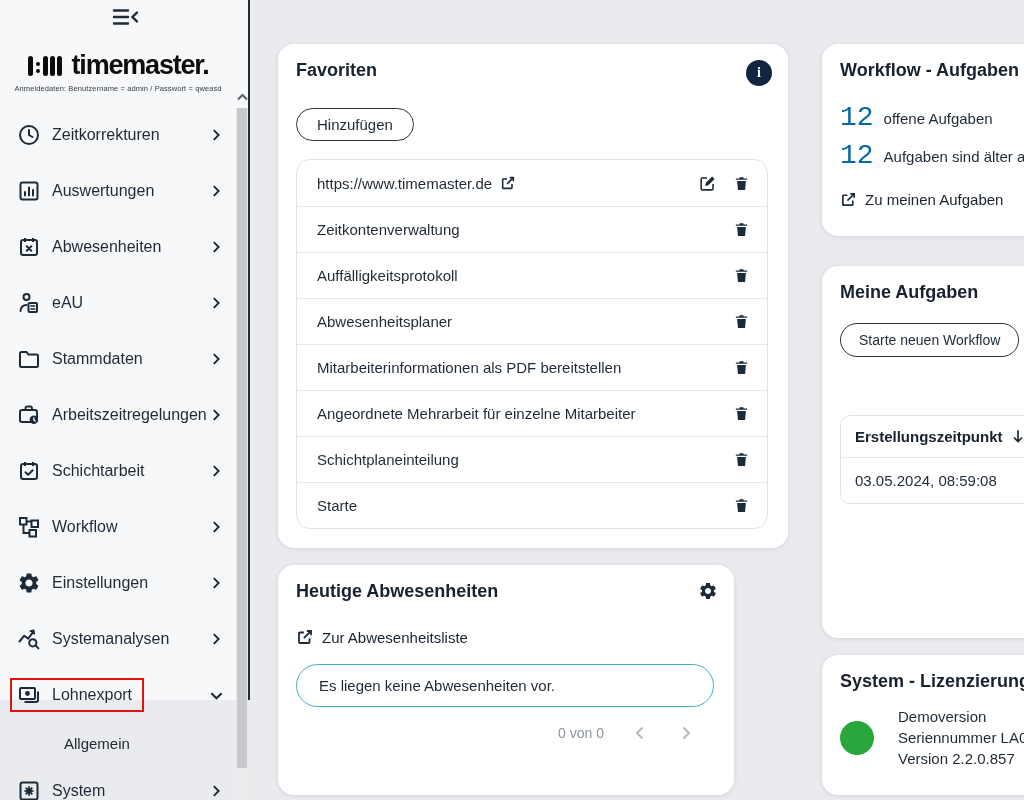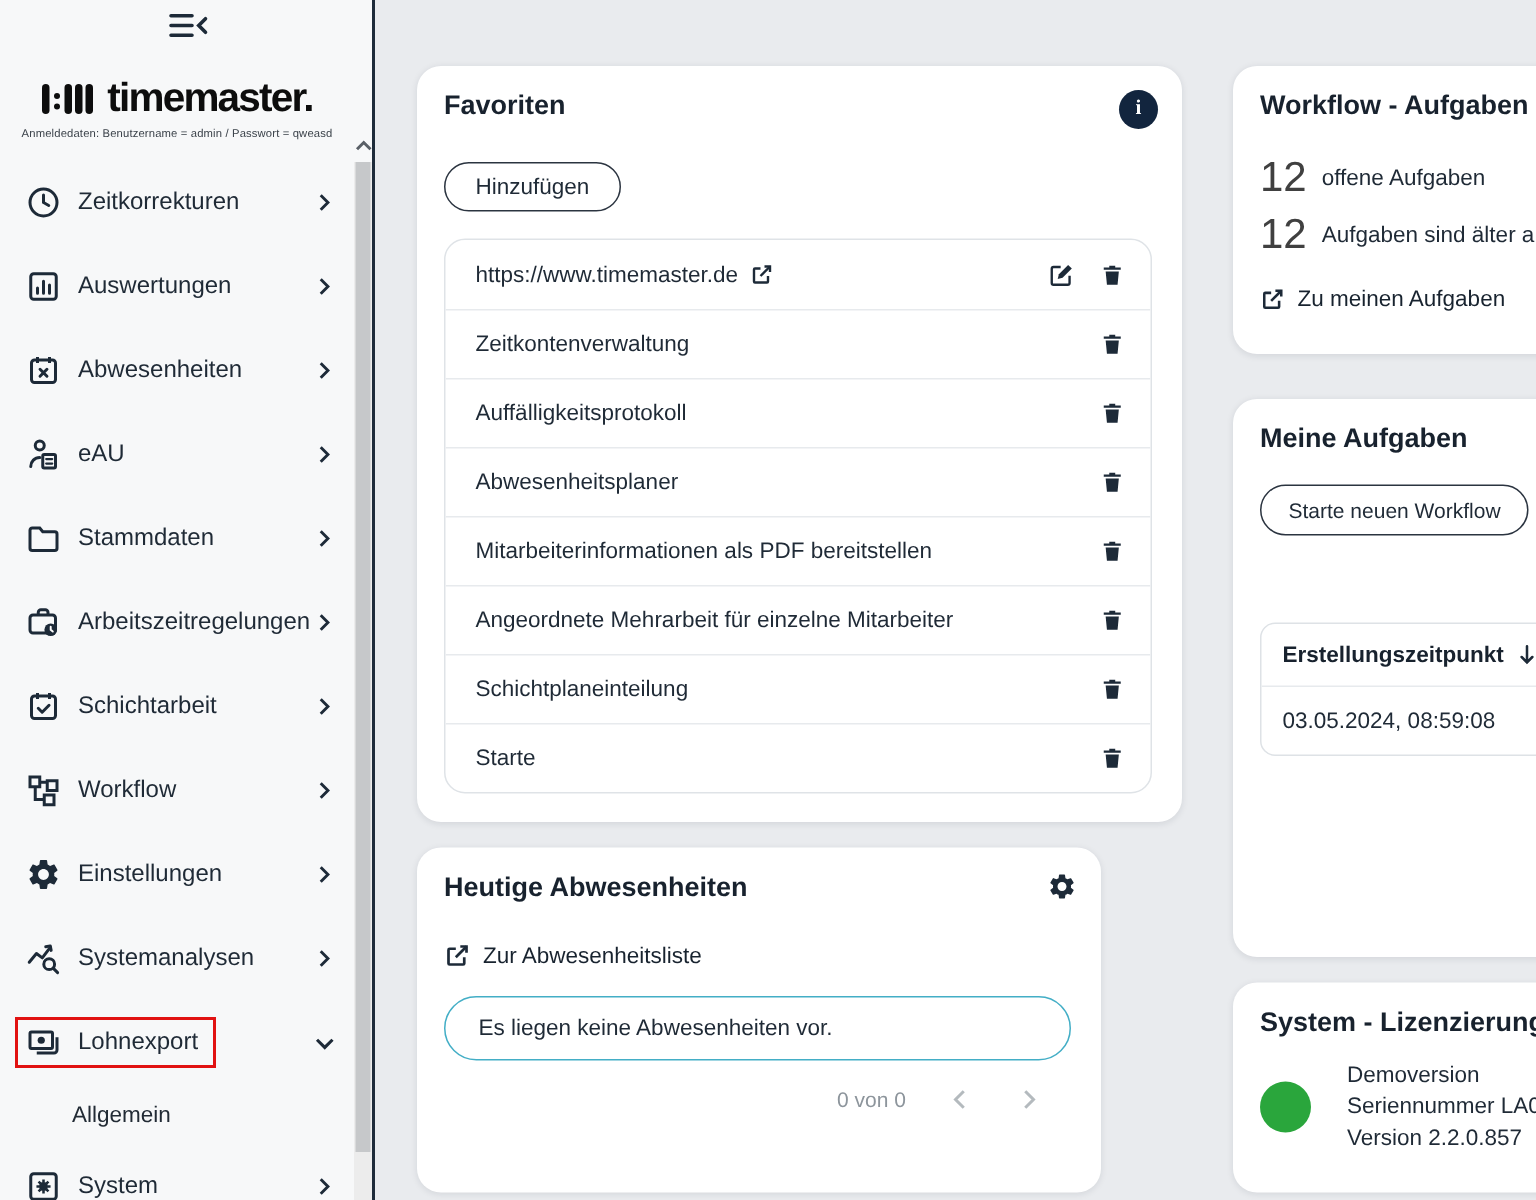--- a/index.html
+++ b/index.html
@@ -1,39 +1,39 @@
 <!DOCTYPE html>
 <html><head>
 <meta charset="utf-8">
 <style>
   * { margin:0; padding:0; box-sizing:border-box; }
   html,body { width:1024px; height:800px; overflow:hidden; background:#e9ebee;
               font-family:"Liberation Sans", sans-serif; color:#1f2a36; }
   .app { position:relative; width:1024px; height:800px; }
 
   
-  .sidebar { position:absolute; left:0; top:0; width:250px; height:800px;
+  .sidebar { position:absolute; left:0; top:0; width:250px; height:700px;
              background:#f7f8f9; border-right:2px solid #1e2b3a; }
   .collapse-btn { position:absolute; top:4px; left:106px; width:40px; height:26px;
                   display:flex; align-items:center; justify-content:center; cursor:pointer; }
   .logo { position:absolute; top:50px; left:0; width:236px; text-align:center; }
   .logo-row { display:flex; align-items:center; justify-content:center; gap:8px; }
   .logo-mark svg { display:block; }
   .logo-text { font-size:27px; font-weight:800; letter-spacing:-1.2px; color:#0d0d0d; }
   .login-hint { position:absolute; top:84px; left:0; width:236px; text-align:center;
                 font-size:7.5px; color:#3a4149; letter-spacing:0.1px; }
 
   .menu { position:absolute; top:107px; left:0; width:236px; }
   .menu-item { height:56px; display:flex; align-items:center; padding:0 12px 0 16px; cursor:pointer; }
   .mi-icon { width:26px; height:26px; flex:0 0 26px; display:flex; align-items:center; justify-content:center; }
   .mi-label { flex:1; margin-left:10px; font-size:16px; color:#1f2a36; white-space:nowrap; }
   .mi-chevron { width:16px; height:16px; display:flex; align-items:center; justify-content:center; }
   .hl-wrap { display:flex; align-items:center; border:2px solid #e11212; padding:2px 10px 2px 4px; margin-left:-6px; }
   .hl-wrap .mi-label { white-space:nowrap; }
-  .menu-subitem { height:40px; display:flex; align-items:center; padding-left:48px;
+  .menu-subitem { height:40px; display:flex; align-items:center; padding-left:64px;
                   font-size:15px; color:#222b35; cursor:pointer; }
 
   .sb-scroll { position:absolute; top:88px; right:0; width:12px; height:712px; }
   .sb-up { height:18px; display:flex; align-items:center; justify-content:center; cursor:pointer; }
   .sb-track { position:absolute; top:20px; bottom:0; left:0; width:12px; background:#ececec; }
   .sb-thumb { position:absolute; top:0; left:1px; width:10px; height:660px; background:#c6c8ca; cursor:pointer; }
 
   
   .main { position:absolute; left:250px; top:0; right:0; bottom:0; }
   .card { position:absolute; background:#fff; border-radius:16px;
@@ -64,21 +64,21 @@
   .pager { display:flex; align-items:center; justify-content:flex-end; margin:16px 38px 0 0; }
   .pager-text { font-size:14px; color:#8d959c; }
   .pager-btn { width:20px; height:20px; margin-left:26px; display:flex; align-items:center; justify-content:center; cursor:pointer; }
   .pager-btn:first-of-type { margin-left:46px; }
 
   
   #wf-card  { left:572px; top:44px;  width:380px; height:192px; }
   #mw-card  { left:572px; top:266px; width:380px; height:372px; }
   #lic-card { left:572px; top:655px; width:380px; height:140px; }
   .stat-row { display:flex; align-items:center; gap:10px; margin:14px 0 0 18px; }
-  .stat-num { font-size:28px; color:#404040; line-height:30px; white-space:nowrap; }
+  .stat-num { font-size:28px; color:#0369a1; line-height:30px; white-space:nowrap;font-family:Liberation Mono, monospace; }
   .stat-label { font-size:15px; color:#1f2a36; white-space:nowrap; }
   #wf-card .link-row { margin-top:20px; }
 
   #mw-card .pill-btn { font-size:14px; padding:8px 18px; margin-top:20px; }
   .mw-table { margin:58px 0 0 18px; width:320px; border:1px solid #dee2e6; border-radius:10px; overflow:hidden; background:#fff; }
   .mw-th { display:flex; align-items:center; gap:8px; padding:12px 14px; font-size:15px; font-weight:700;
            color:#18222e; border-bottom:1px solid #e7eaed; cursor:pointer; }
   .mw-td { padding:14px 14px; font-size:15px; color:#1f2a36; cursor:pointer; white-space:nowrap; }
 
   .lic-row { display:flex; align-items:center; margin:14px 0 0 18px; gap:24px; }

